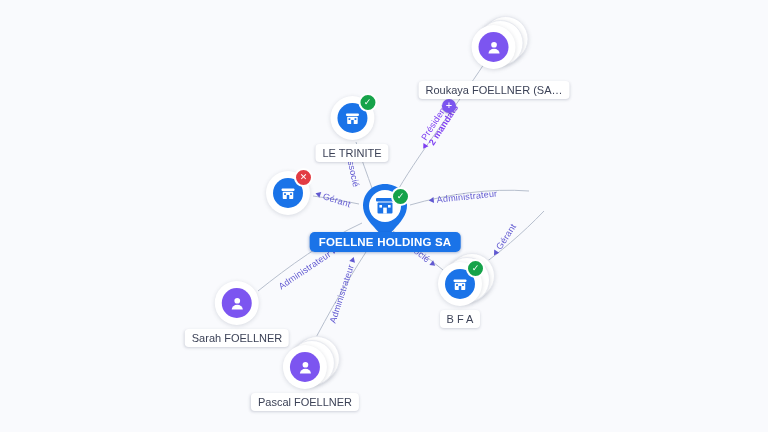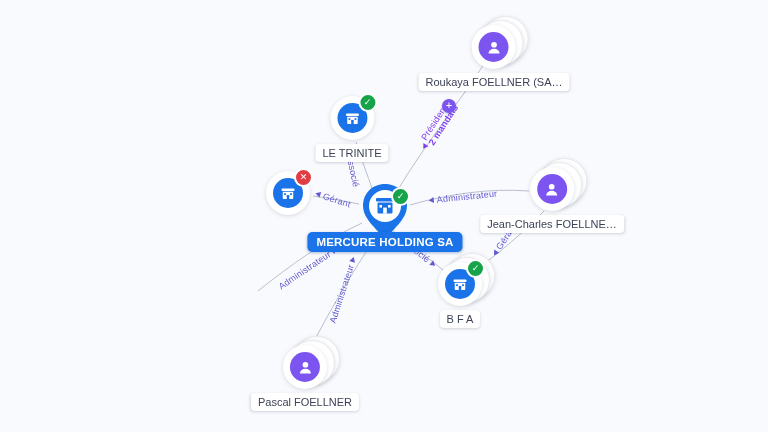--- a/index.html
+++ b/index.html
@@ -115,23 +115,23 @@
       <g>
         <rect x="17" y="15" width="18" height="3.4" rx="1" fill="#1a73e8"></rect>
         <rect x="18.5" y="19.6" width="15" height="11" rx="1" fill="#1a73e8"></rect>
         <rect x="24.2" y="24.6" width="3.6" height="6" fill="#fff"></rect>
         <rect x="20.4" y="22" width="2.6" height="2.6" fill="#fff"></rect>
         <rect x="29" y="22" width="2.6" height="2.6" fill="#fff"></rect>
       </g>
     </svg>
     <div class="badge ok">✓</div>
   </div>
-  <div class="center-label">MERCURE HOLDING SA</div>
-
-  <div class="node" style="left:494px;top:25px;">
+  <div class="center-label">FOELLNE HOLDING SA</div>
+
+  <div class="node" style="left:494px;top:25px;gap:8px;">
     <div class="avatar">
       <div class="stackc s2"></div>
       <div class="stackc s1"></div>
       <div class="ring"></div>
       <div class="core person">
         <svg width="19" height="19" viewBox="0 0 24 24" fill="#fff">
             <circle cx="12" cy="8.5" r="3.6"></circle>
             <path d="M5 19.5a7 5.8 0 0 1 14 0z"></path>
           </svg>
       </div>
@@ -165,63 +165,61 @@
             <rect x="5" y="10.4" width="14" height="9.6" rx="1" fill="#fff"></rect>
             <rect x="10.3" y="14.6" width="3.4" height="5.4" fill="#1a73e8"></rect>
             <rect x="6.8" y="12.3" width="2.4" height="2.4" fill="#1a73e8"></rect>
             <rect x="14.8" y="12.3" width="2.4" height="2.4" fill="#1a73e8"></rect>
           </svg>
       </div>
       <div class="badge ko">✕</div>
     </div>
   </div>
 
-  <div class="node" style="left:552px;top:167px;">
-    <div class="avatar">
-      <div class="stackc s2"></div>
-      <div class="stackc s1"></div>
-      <div class="ring"></div>
-      <div class="core person">
-        <svg width="19" height="19" viewBox="0 0 24 24" fill="#fff">
-            <circle cx="12" cy="8.5" r="3.6"></circle>
-            <path d="M5 19.5a7 5.8 0 0 1 14 0z"></path>
-          </svg>
-      </div>
-    </div>
-    <div class="pill">Jean-Charles FOELLNE…</div>
-  </div>
 
   <div class="node" style="left:460px;top:262px;">
     <div class="avatar">
       <div class="stackc s2"></div>
       <div class="stackc s1"></div>
       <div class="ring"></div>
       <div class="core company">
         <svg width="18" height="18" viewBox="0 0 24 24">
             <rect x="3.5" y="6" width="17" height="3.2" rx="1" fill="#fff"></rect>
             <rect x="5" y="10.4" width="14" height="9.6" rx="1" fill="#fff"></rect>
             <rect x="10.3" y="14.6" width="3.4" height="5.4" fill="#1a73e8"></rect>
             <rect x="6.8" y="12.3" width="2.4" height="2.4" fill="#1a73e8"></rect>
             <rect x="14.8" y="12.3" width="2.4" height="2.4" fill="#1a73e8"></rect>
           </svg>
       </div>
       <div class="badge ok">✓</div>
     </div>
     <div class="pill">B F A</div>
   </div>
 
-
-  <div class="node" style="left:305px;top:345px;">
-    <div class="avatar">
-      <div class="stackc s2"></div>
-      <div class="stackc s1"></div>
+  <div class="node" style="left:237px;top:281px;">
+    <div class="avatar">
       <div class="ring"></div>
       <div class="core person">
         <svg width="19" height="19" viewBox="0 0 24 24" fill="#fff">
             <circle cx="12" cy="8.5" r="3.6"></circle>
             <path d="M5 19.5a7 5.8 0 0 1 14 0z"></path>
           </svg>
       </div>
     </div>
+    <div class="pill">Sarah FOELLNER</div>
+  </div>
+
+  <div class="node" style="left:305px;top:345px;">
+    <div class="avatar">
+      <div class="stackc s2"></div>
+      <div class="stackc s1"></div>
+      <div class="ring"></div>
+      <div class="core person">
+        <svg width="19" height="19" viewBox="0 0 24 24" fill="#fff">
+            <circle cx="12" cy="8.5" r="3.6"></circle>
+            <path d="M5 19.5a7 5.8 0 0 1 14 0z"></path>
+          </svg>
+      </div>
+    </div>
     <div class="pill">Pascal FOELLNER</div>
   </div>
 
 </div>
 
 </body></html>

